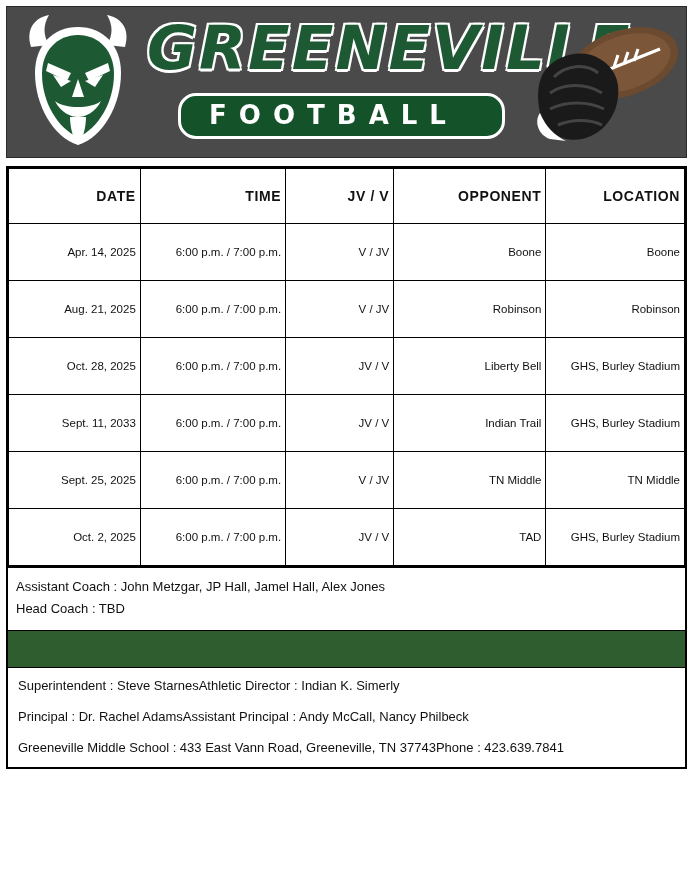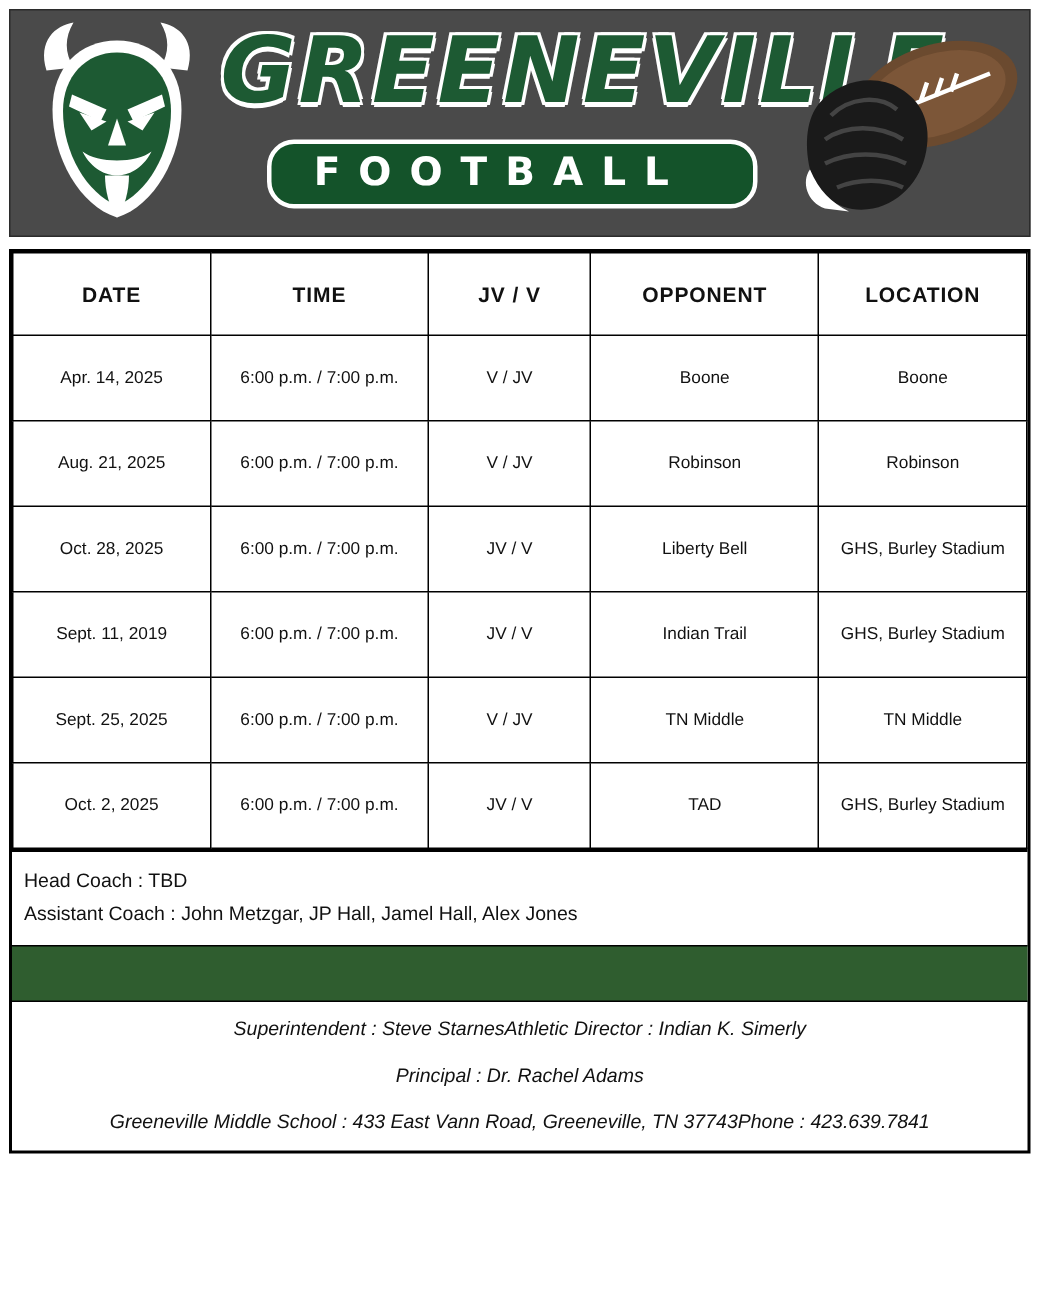--- a/index.html
+++ b/index.html
@@ -99,21 +99,21 @@
     background: #ffffff;
   }
   table.schedule {
     width: 100%;
     border-collapse: collapse;
     table-layout: fixed;
   }
   table.schedule th,
   table.schedule td {
     border: 1.5px solid #000000;
-    text-align: center;
+    text-align: right;
     vertical-align: middle;
     font-size: 11.5px;
     height: 52px;
     padding: 2px 4px;
   }
   table.schedule th {
     font-size: 14px;
     font-weight: bold;
     letter-spacing: 0.6px;
     height: 50px;
@@ -140,24 +140,23 @@
     border-bottom: 1.5px solid #000000;
   }
 
   
   .footer {
     padding: 10px 10px 8px 10px;
     font-size: 13px;
   }
   .frow {
     display: flex;
-    justify-content: center;
+    justify-content: flex-start;
     align-items: baseline;
     margin-bottom: 16px;
-    font-style: italic;
   }
   .frow:last-child { margin-bottom: 4px; }
   .frow .left  { text-align: left; }
   .frow .right { text-align: right; }
 </style>
 </head>
 <body>
 
 <div class="banner">
   <div class="banner-inner">
@@ -248,21 +247,21 @@
         <td>Robinson</td>
       </tr>
       <tr>
         <td>Oct. 28, 2025</td>
         <td>6:00 p.m. / 7:00 p.m.</td>
         <td>JV / V</td>
         <td>Liberty Bell</td>
         <td>GHS, Burley Stadium</td>
       </tr>
       <tr>
-        <td>Sept. 11, 2019</td>
+        <td>Sept. 11, 2033</td>
         <td>6:00 p.m. / 7:00 p.m.</td>
         <td>JV / V</td>
         <td>Indian Trail</td>
         <td>GHS, Burley Stadium</td>
       </tr>
       <tr>
         <td>Sept. 25, 2025</td>
         <td>6:00 p.m. / 7:00 p.m.</td>
         <td>V / JV</td>
         <td>TN Middle</td>
@@ -272,33 +271,34 @@
         <td>Oct. 2, 2025</td>
         <td>6:00 p.m. / 7:00 p.m.</td>
         <td>JV / V</td>
         <td>TAD</td>
         <td>GHS, Burley Stadium</td>
       </tr>
     </tbody>
   </table>
 
   <div class="coaches">
+    <div>Assistant Coach : John Metzgar, JP Hall, Jamel Hall, Alex Jones</div>
     <div>Head Coach : TBD</div>
-    <div>Assistant Coach : John Metzgar, JP Hall, Jamel Hall, Alex Jones</div>
   </div>
 
   <div class="green-bar"></div>
 
   <div class="footer">
     <div class="frow">
       <span class="left">Superintendent : Steve Starnes</span>
       <span class="right">Athletic Director : Indian K. Simerly</span>
     </div>
     <div class="frow">
       <span class="left">Principal : Dr. Rachel Adams</span>
+      <span class="right">Assistant Principal : Andy McCall, Nancy Philbeck</span>
     </div>
     <div class="frow">
       <span class="left">Greeneville Middle School : 433 East Vann Road, Greeneville, TN 37743</span>
       <span class="right">Phone : 423.639.7841</span>
     </div>
   </div>
 
 </div>
 
 </body></html>

